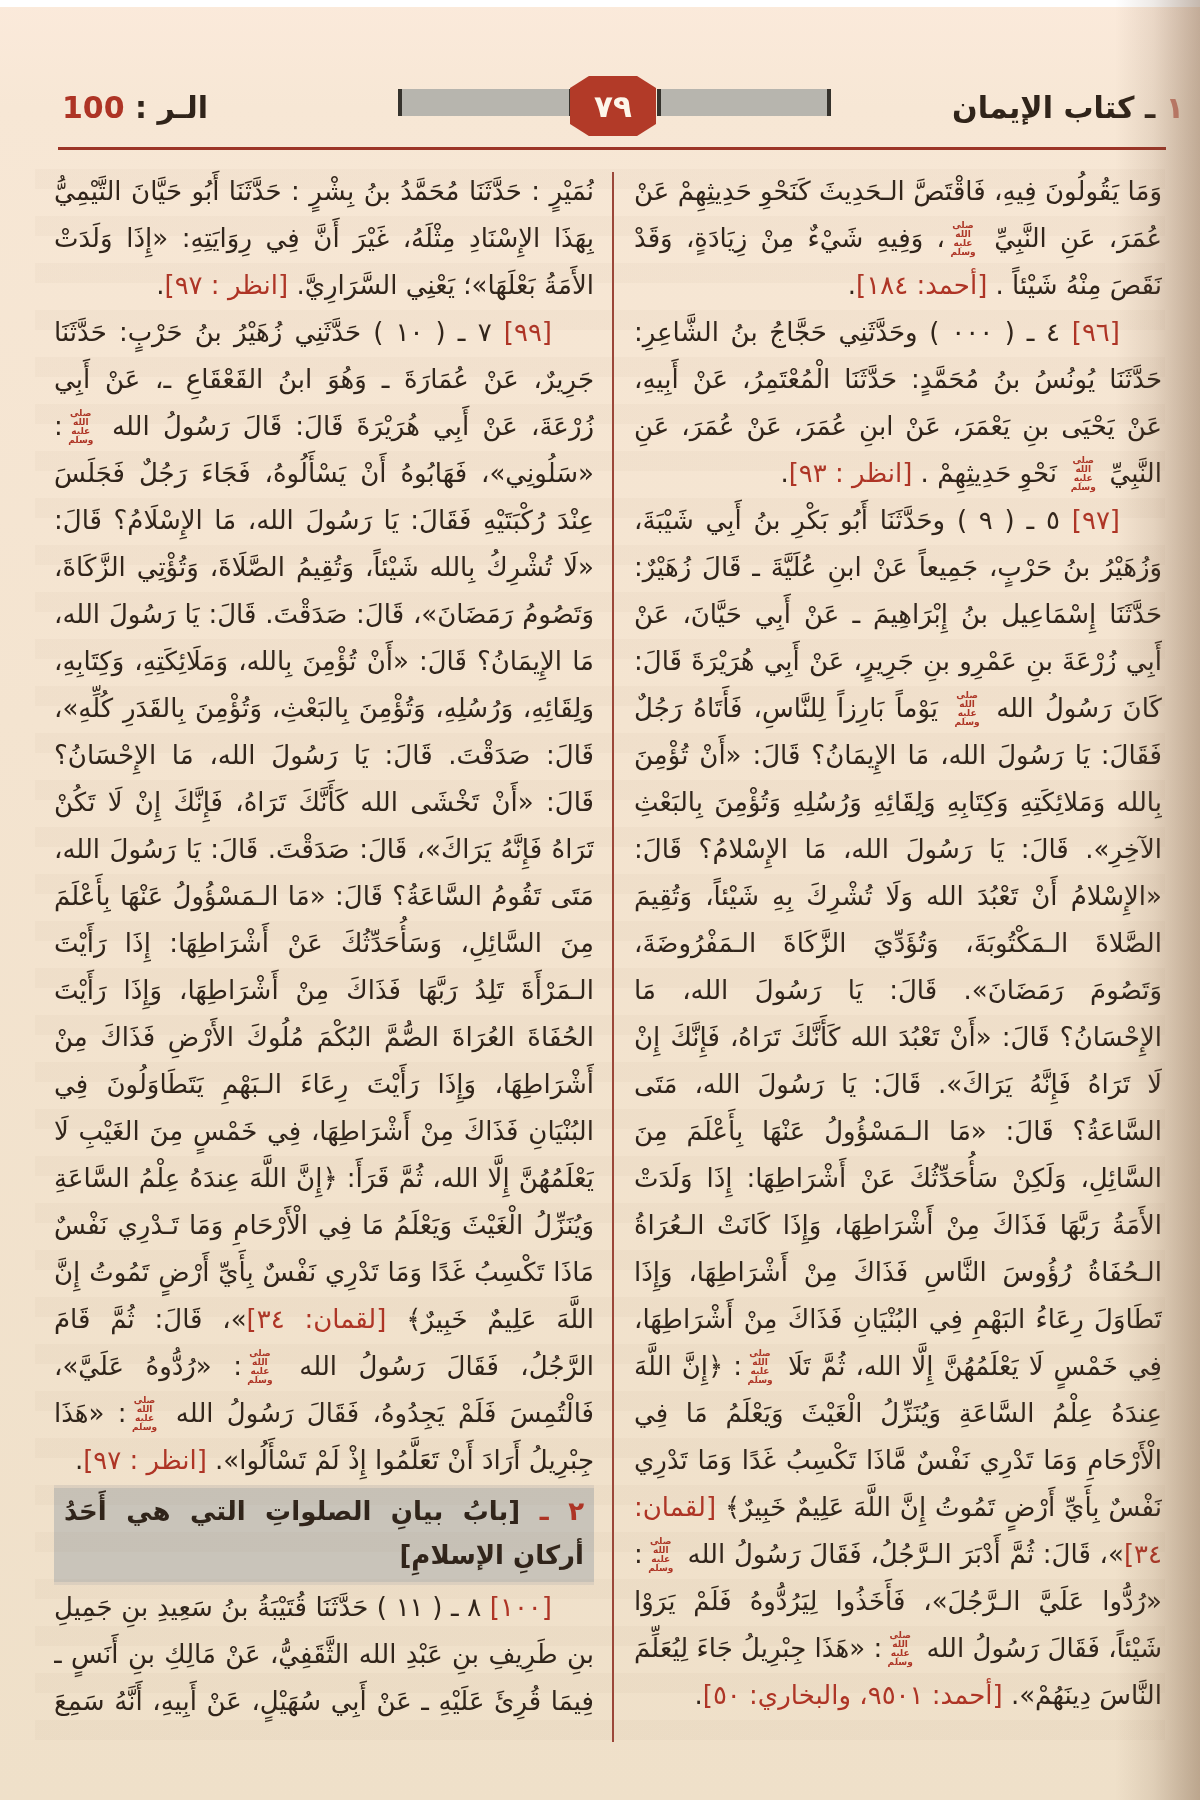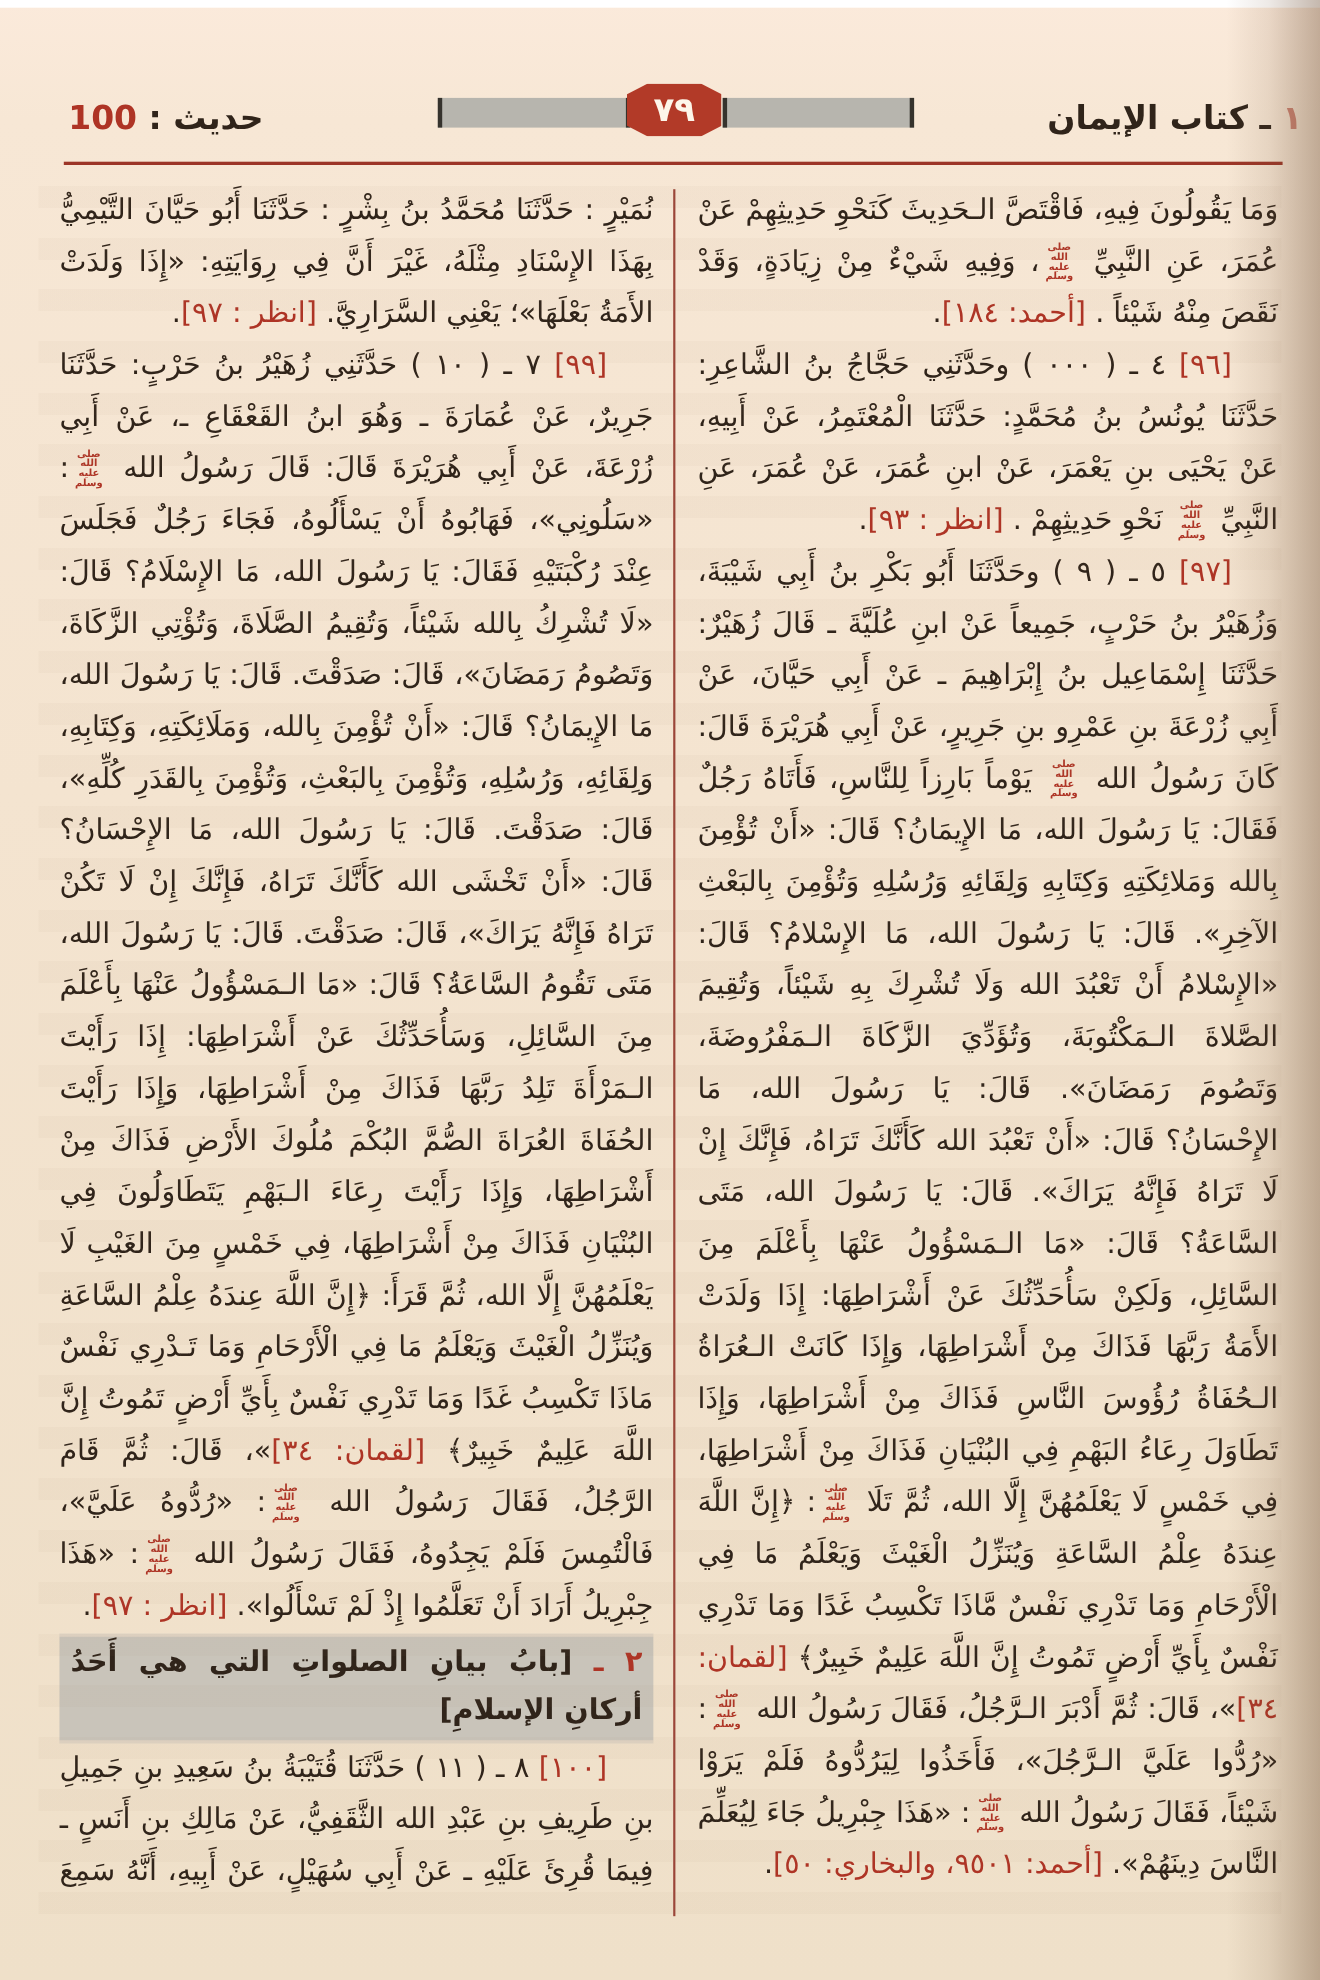--- a/index.html
+++ b/index.html
@@ -28,21 +28,21 @@
     pointer-events:none;}
   
   .hdr-right{position:absolute;top:90px;right:16px;font-size:30px;font-weight:bold;white-space:nowrap;}
   .hdr-right .num{opacity:.55;}
   .hdr-left{position:absolute;top:90px;left:62px;font-size:30px;font-weight:bold;white-space:nowrap;direction:rtl;}
   .red{color:var(--red);}
   .bar{position:absolute;top:89px;height:27px;background:var(--bar-gray);
     border-right:4px solid #36332d;border-left:4px solid #36332d;}
   .bar-right{left:657px;width:166px;}
   .bar-left{left:398px;width:167px;}
-  .badge{position:absolute;top:76px;left:570px;width:86px;height:48px;background:var(--badge-red);
+  .badge{position:absolute;top:76px;left:570px;width:86px;height:60px;background:var(--badge-red);
     clip-path:polygon(22% 0,78% 0,100% 20%,100% 80%,78% 100%,22% 100%,0 80%,0 20%);
     color:#fdf6ea;font-size:31px;font-weight:bold;display:flex;align-items:center;justify-content:center;}
   .rule{position:absolute;top:147px;left:58px;width:1108px;height:3px;background:var(--rule-red);}
   .divider{position:absolute;top:172px;left:612px;width:2px;height:1570px;background:var(--divider);}
   
   .col{position:absolute;top:168px;font-size:26px;line-height:47px;text-align:justify;overflow:hidden;color:var(--ink);}
   .col-right{right:38px;width:528px;height:1555px;}
   .col-left{left:54px;width:540px;height:1555px;}
   .para{margin:0;}
   .para.indent{text-indent:42px;}
@@ -57,21 +57,21 @@
 
 <div class="page">
   <div class="top-strip"></div>
 
   <div class="hdr-right">
     <span class="red num">١</span>
     <span>ـ كتاب الإيمان</span>
   </div>
 
   <div class="hdr-left">
-    <span>حديث :</span>
+    <span>الـر :</span>
     <span class="red">100</span>
   </div>
 
   <div class="bar bar-left"></div>
   <div class="badge">
     <span>٧٩</span>
   </div>
   <div class="bar bar-right"></div>
 
   <div class="rule"></div>

